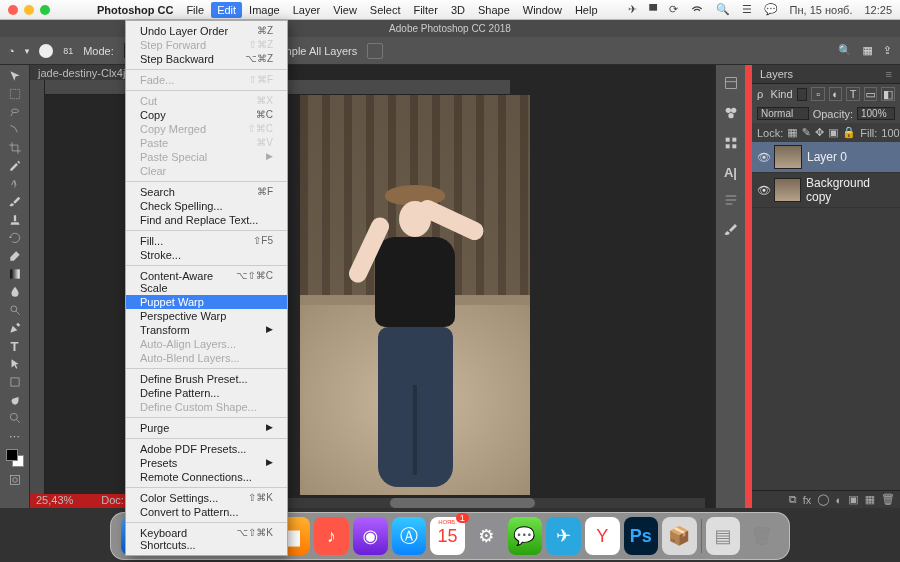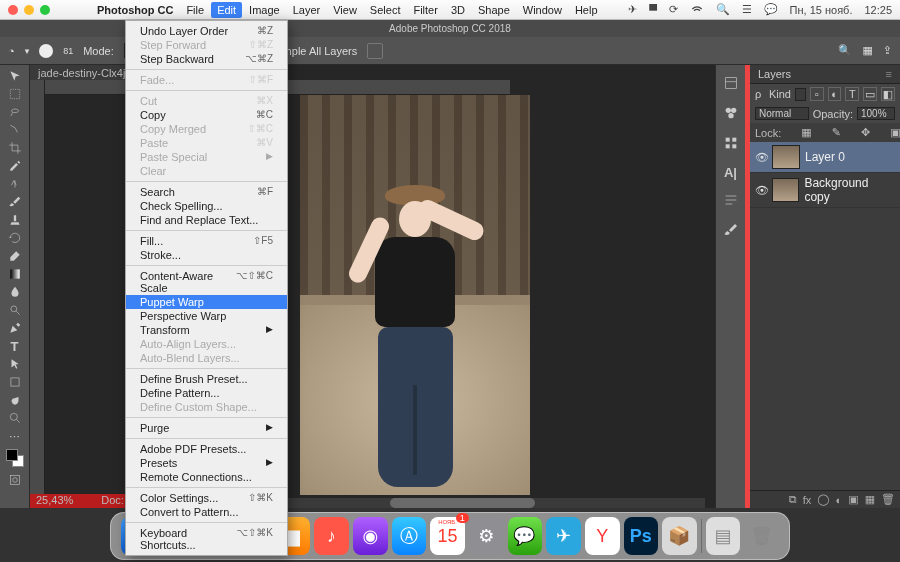--- a/index.html
+++ b/index.html
@@ -46,28 +46,28 @@
 .torso { width: 80px; height: 90px; background: #1a1a1a; margin: 0 auto; border-radius: 20px 20px 10px 10px; }
 .arm { position: absolute; top: 30px; width: 18px; height: 70px; background: #f1d7c3; border-radius: 10px; }
 .arm.l { left: 5px; transform: rotate(25deg); }
 .arm.r { right: 15px; top: 0; transform: rotate(-65deg); }
 .legs { width: 75px; height: 160px; background: #2f3e52; margin: 0 auto; border-radius: 10px 10px 20px 20px; }
 .legs::after { content: ""; position: absolute; left: 50%; bottom: 0; width: 4px; height: 90px; background: #263140; transform: translateX(-50%); }
 
 .rightcol { width: 30px; background: #535353; border-left: 1px solid #2b2b2b; display: flex; flex-direction: column; align-items: center; gap: 12px; padding-top: 10px; }
 .rightcol svg { width: 16px; height: 16px; color: #ccc; }
 
-.panels { width: 155px; background: #454545; border-left: 5px solid #ef4444; display: flex; flex-direction: column; }
+.panels { width: 155px; background: #454545; border-left: 7px solid #ef4444; display: flex; flex-direction: column; }
 .panel-tab { background: #393939; color: #ccc; padding: 3px 8px; font-size: 10px; border-bottom: 1px solid #222; display: flex; }
 .panel-tab .mopt { margin-left: auto; color: #888; }
 .panel-row { display: flex; align-items: center; gap: 4px; padding: 3px 5px; color: #ccc; font-size: 10px; }
 .panel-row select, .panel-row .dd { background: #3a3a3a; border: 1px solid #222; color: #ccc; font-size: 10px; padding: 0 3px; }
 .panel-row .dd { flex: 1; }
 .panel-row .sq { width: 14px; height: 14px; border: 1px solid #666; display: flex; align-items: center; justify-content: center; }
-.lockrow { background: #3d3d3d; padding: 3px 5px; display: flex; gap: 20px; align-items: center; color: #bbb; font-size: 9px; }
+.lockrow { background: #3d3d3d; padding: 3px 5px; display: flex; gap: 4px; align-items: center; color: #bbb; font-size: 9px; }
 .layer-list { flex: 1; background: #3c3c3c; }
 .layer { display: flex; align-items: center; gap: 5px; padding: 3px 5px; border-bottom: 1px solid #333; }
 .layer.sel { background: #5b6f8d; }
 .layer .eye { width: 12px; color: #ddd; }
 .layer .thumb { width: 28px; height: 24px; background: linear-gradient(#7a6a58,#b5a189); border: 1px solid #222; }
 .layer .lname { color: #eee; font-size: 12px; }
 .panel-foot { height: 18px; background: #393939; border-top: 1px solid #222; display: flex; align-items: center; justify-content: flex-end; gap: 6px; padding: 0 5px; color: #aaa; }
 
 .statusbar { position: absolute; bottom: 54px; left: 30px; height: 14px; background: #b91c1c; color: #bbb; font-size: 9px; padding: 0 6px; display: flex; gap: 28px; }
 .scrollH { position: absolute; bottom: 54px; left: 220px; right: 195px; height: 10px; background: #3a3a3a; }

